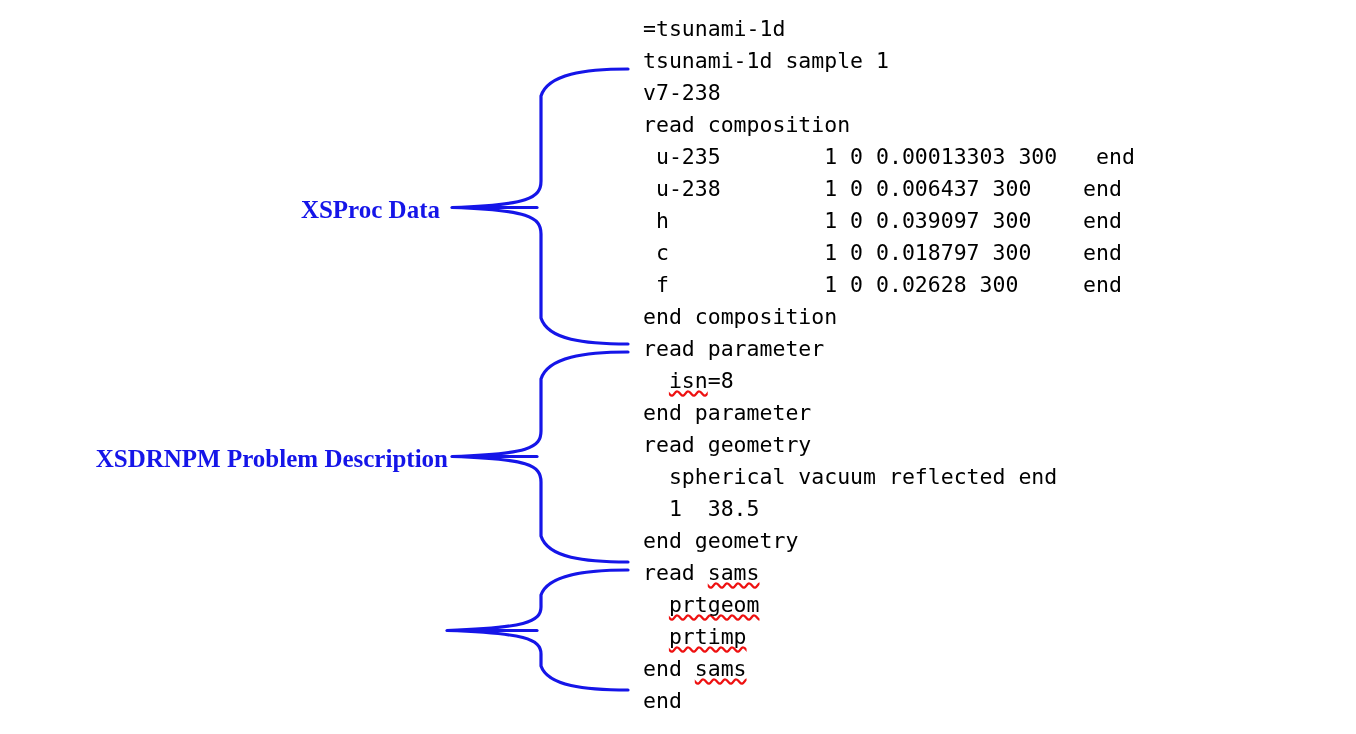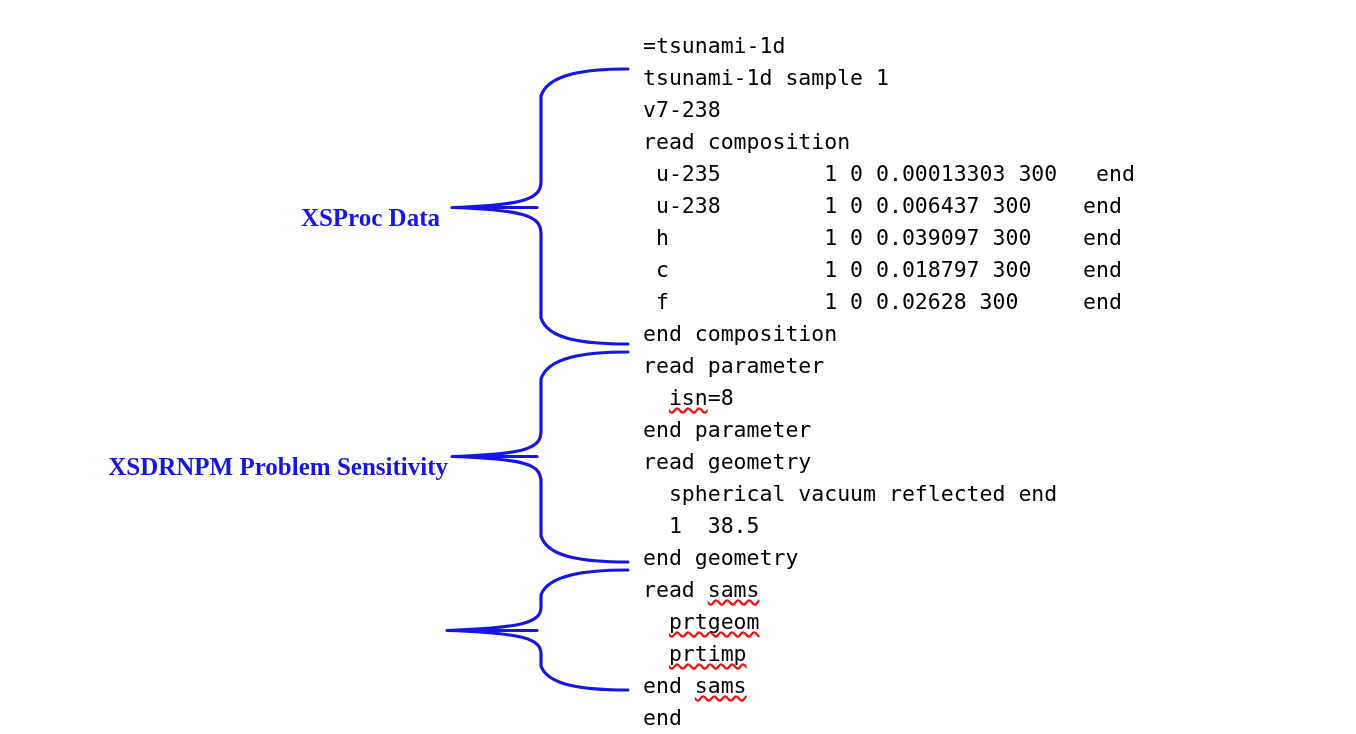--- a/index.html
+++ b/index.html
@@ -29,31 +29,30 @@
   
   .annot-label {
     position: absolute;
     color: #1515e8;
     font-family: "Liberation Serif", "DejaVu Serif", serif;
     font-weight: bold;
     font-size: 25px;
     line-height: 1;
     white-space: nowrap;
     text-align: right;
-    margin-top: 8px;
   }
   #label-xsproc   { right: 916px; top: 197px; }
   #label-xsdrnpm  { right: 908px; top: 446px; }
   #label-sens     { right: 914px; top: 620px; }
 
   
   #code-block {
     position: absolute;
     left: 643px;
-    top: 30px;
+    top: 13px;
     font-family: "DejaVu Sans Mono", "Liberation Mono", monospace;
     font-size: 21.5px;
     line-height: 32px;
     color: #000000;
     white-space: pre;
     letter-spacing: 0px;
   }
   .code-line {
     height: 32px;
     white-space: pre;
@@ -105,18 +104,18 @@
                  L 541 666
                  C 548 686, 585 690, 628 690"></path>
         <line x1="447" y1="630.5" x2="537" y2="630.5"></line>
       </g>
 
     </g>
   </svg>
 
   <div class="annot-label" id="label-xsproc">XSProc Data</div>
 
-  <div class="annot-label" id="label-xsdrnpm">XSDRNPM Problem Sensitivity</div>
+  <div class="annot-label" id="label-xsdrnpm">XSDRNPM Problem Description</div>
 
 
   <div id="code-block"><div class="code-line">=tsunami-1d</div><div class="code-line">tsunami-1d sample 1</div><div class="code-line">v7-238</div><div class="code-line">read composition</div><div class="code-line"> u-235        1 0 0.00013303 300   end</div><div class="code-line"> u-238        1 0 0.006437 300    end</div><div class="code-line"> h            1 0 0.039097 300    end</div><div class="code-line"> c            1 0 0.018797 300    end</div><div class="code-line"> f            1 0 0.02628 300     end</div><div class="code-line">end composition</div><div class="code-line">read parameter</div><div class="code-line">  <span class="sp">isn</span>=8</div><div class="code-line">end parameter</div><div class="code-line">read geometry</div><div class="code-line">  spherical vacuum reflected end</div><div class="code-line">  1  38.5</div><div class="code-line">end geometry</div><div class="code-line">read <span class="sp">sams</span></div><div class="code-line">  <span class="sp">prtgeom</span></div><div class="code-line">  <span class="sp">prtimp</span></div><div class="code-line">end <span class="sp">sams</span></div><div class="code-line">end</div></div>
 
 </div>
 
 </body></html>

